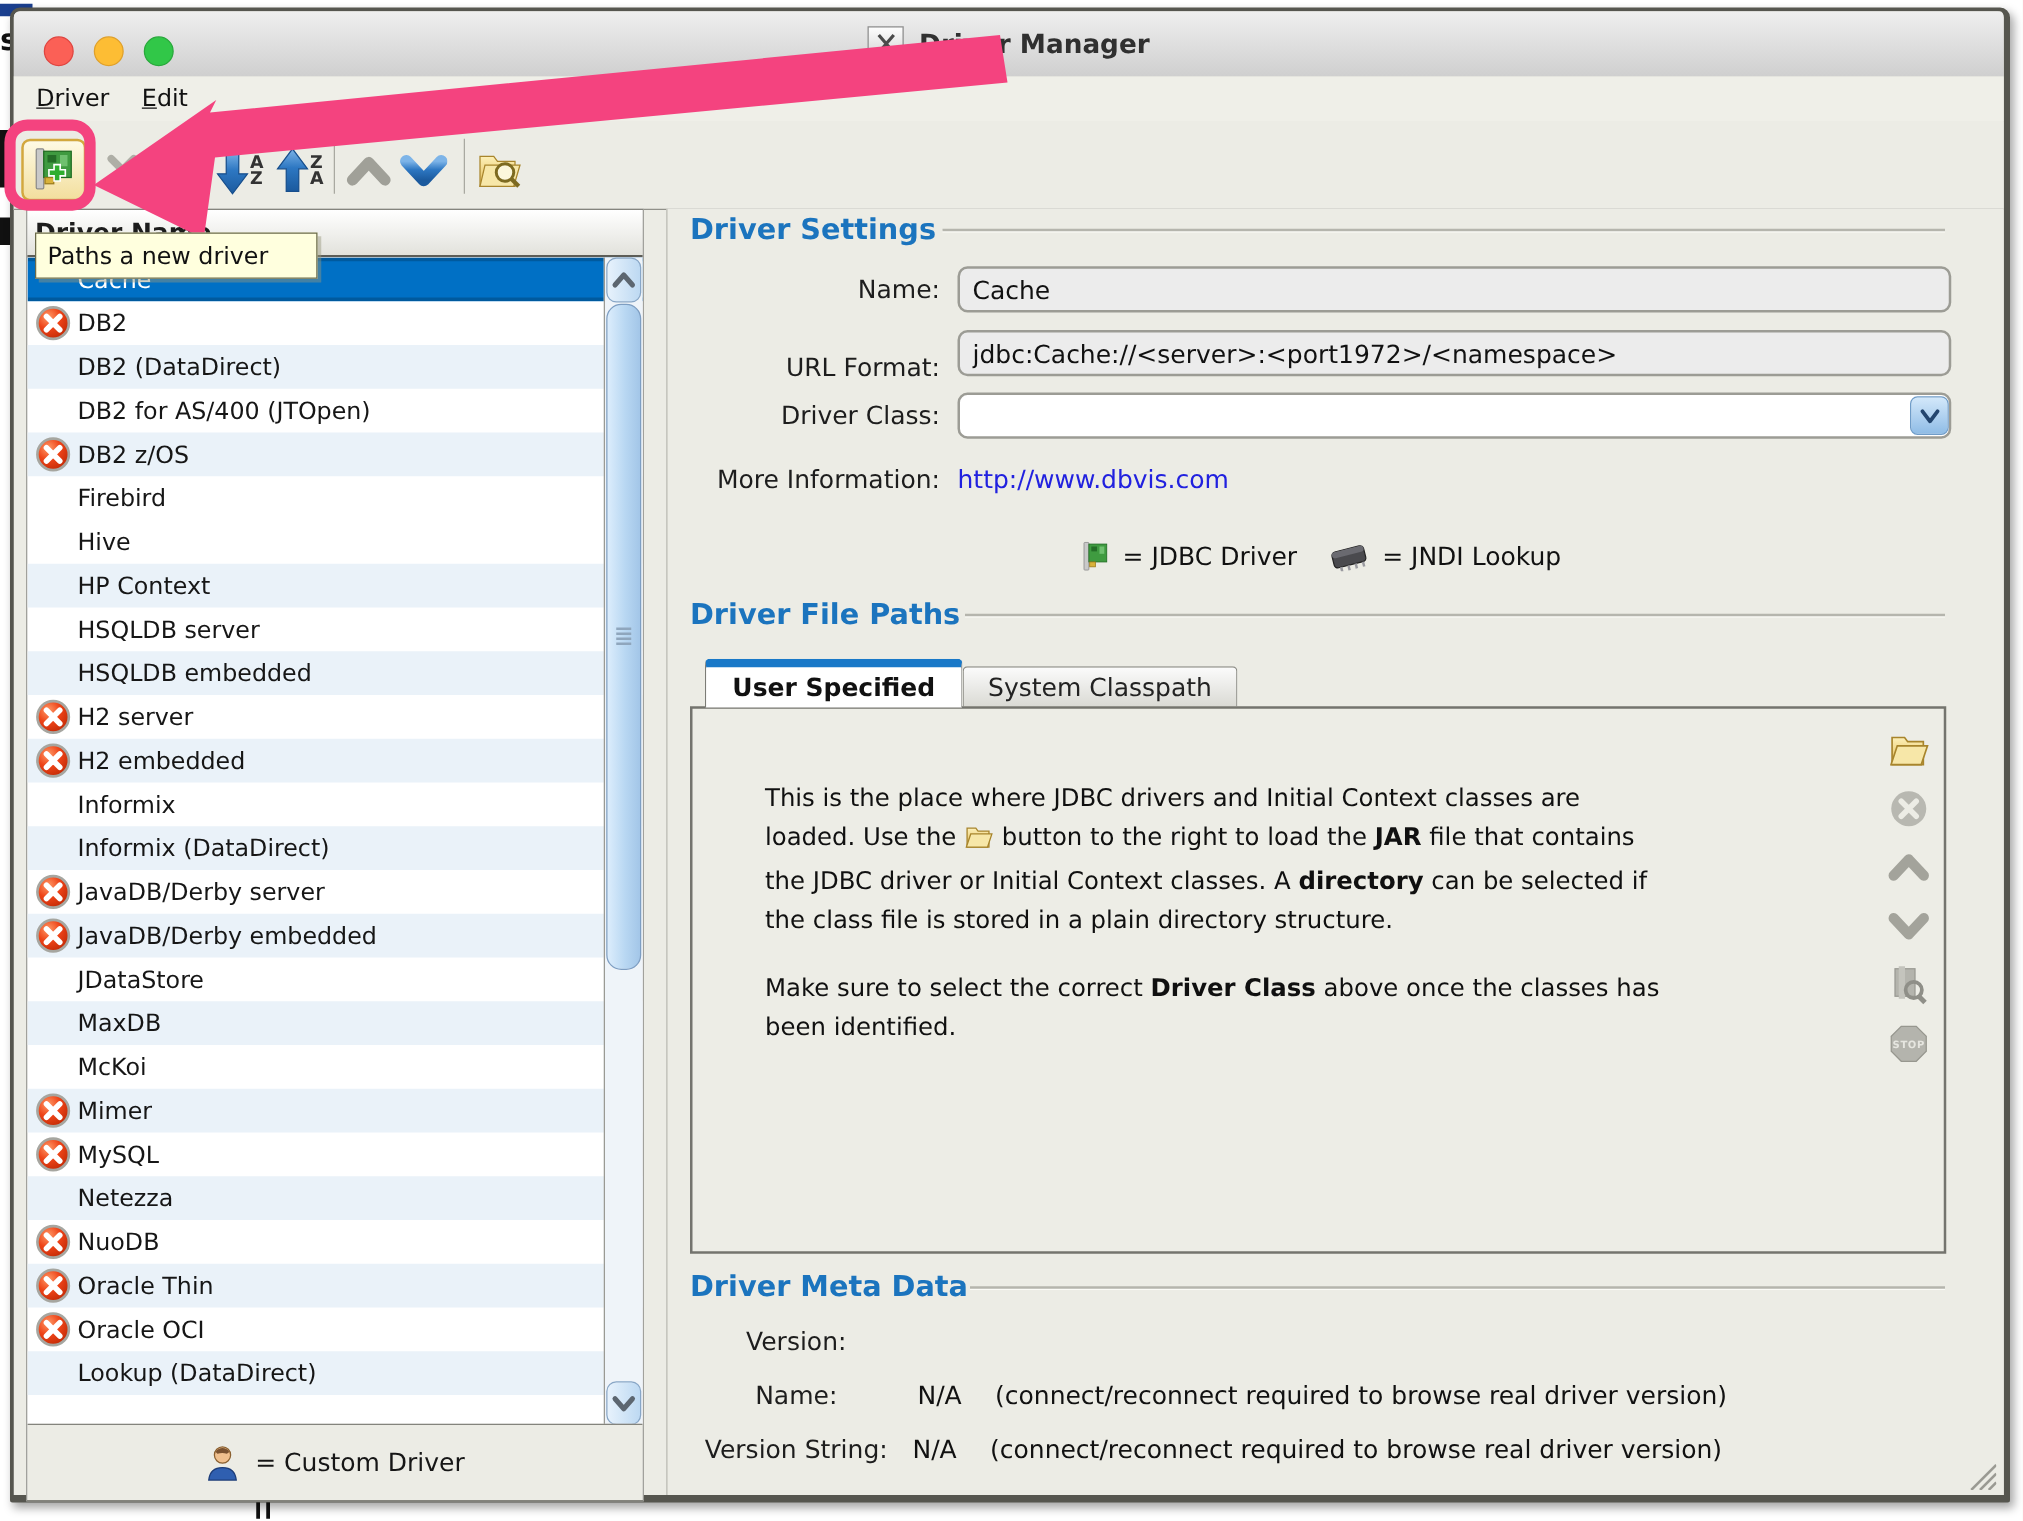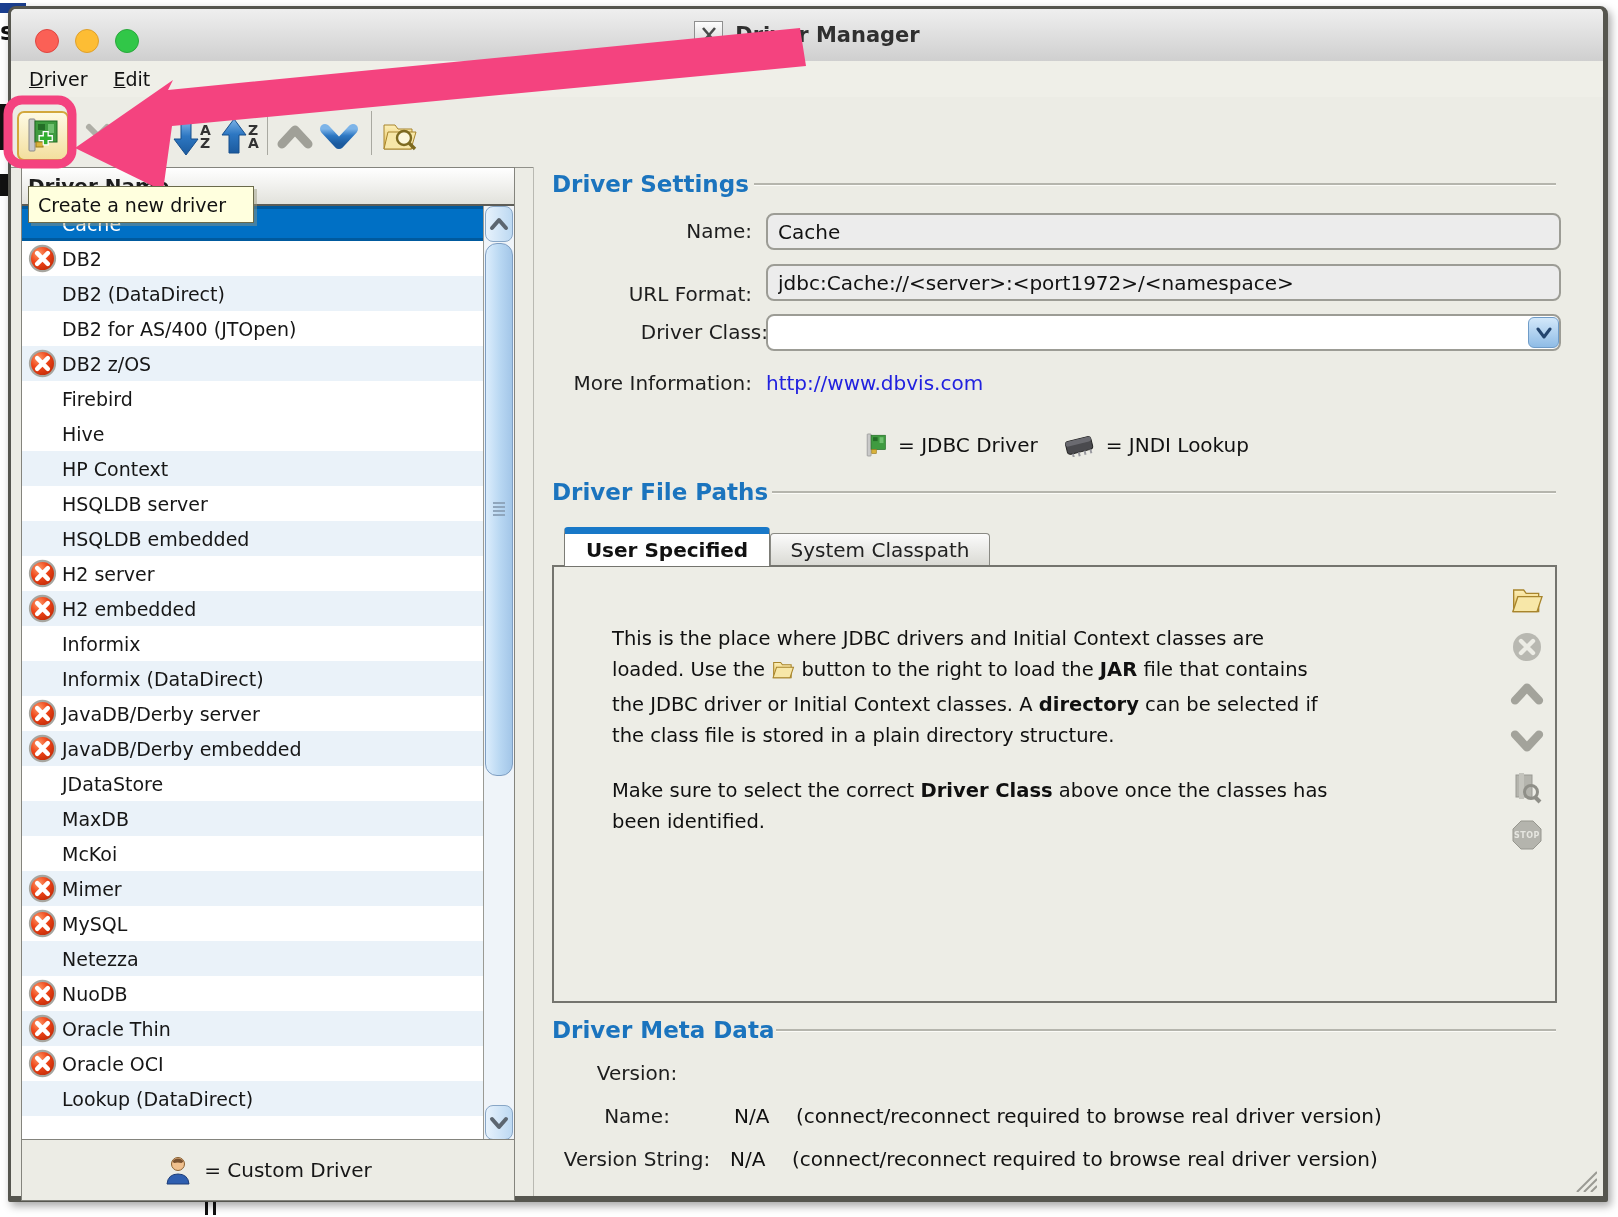--- a/index.html
+++ b/index.html
@@ -417,21 +417,21 @@
 
       <div class="section-title" style="left:18px;top:4px;">Driver Settings</div>
       <div class="section-line" style="left:220px;top:16px;width:802px;"></div>
 
       <div class="form-label" style="left:20px;top:52px;">Name:</div>
       <input class="field" style="top: 46px;" readonly="" value="Cache">
 
       <div class="form-label" style="left:20px;top:115px;">URL Format:</div>
       <input class="field" style="top: 97px;" readonly="" value="jdbc:Cache://&lt;server&gt;:&lt;port1972&gt;/&lt;namespace&gt;">
 
-      <div class="form-label" style="left:36px;top:153px;">Driver Class:</div>
+      <div class="form-label" style="left:20px;top:153px;">Driver Class:</div>
       <input class="field white" style="top: 147px;" readonly="">
       <div id="combo-btn" style="top:150px;">
         <svg width="16" height="12" viewBox="0 0 16 12">
           <path d="M2 2 L8 10 L14 2" fill="none" stroke="#23456e" stroke-width="3" stroke-linecap="round" stroke-linejoin="round"></path>
         </svg>
       </div>
 
       <div class="form-label" style="left:20px;top:204px;">More Information:</div>
       <a id="info-link" href="#" style="top:204px;">http://www.dbvis.com</a>
 
@@ -539,15 +539,15 @@
         <line x1="20" y1="26" x2="26" y2="20" stroke="#9a9a93" stroke-width="2"></line>
       </svg>
     </div>
   </div>
 
   <svg id="annotation-svg">
     <polygon points="800,28 806,66 172,126 163,191 75,148 173,80 168,90" fill="#F4437F"></polygon>
     <rect x="8" y="100" width="64" height="64" rx="14" fill="none" stroke="#F4437F" stroke-width="9"></rect>
   </svg>
 
-  <div id="tooltip">Create a new driver</div>
+  <div id="tooltip">Paths a new driver</div>
 
 </div>
 
 </body></html>

